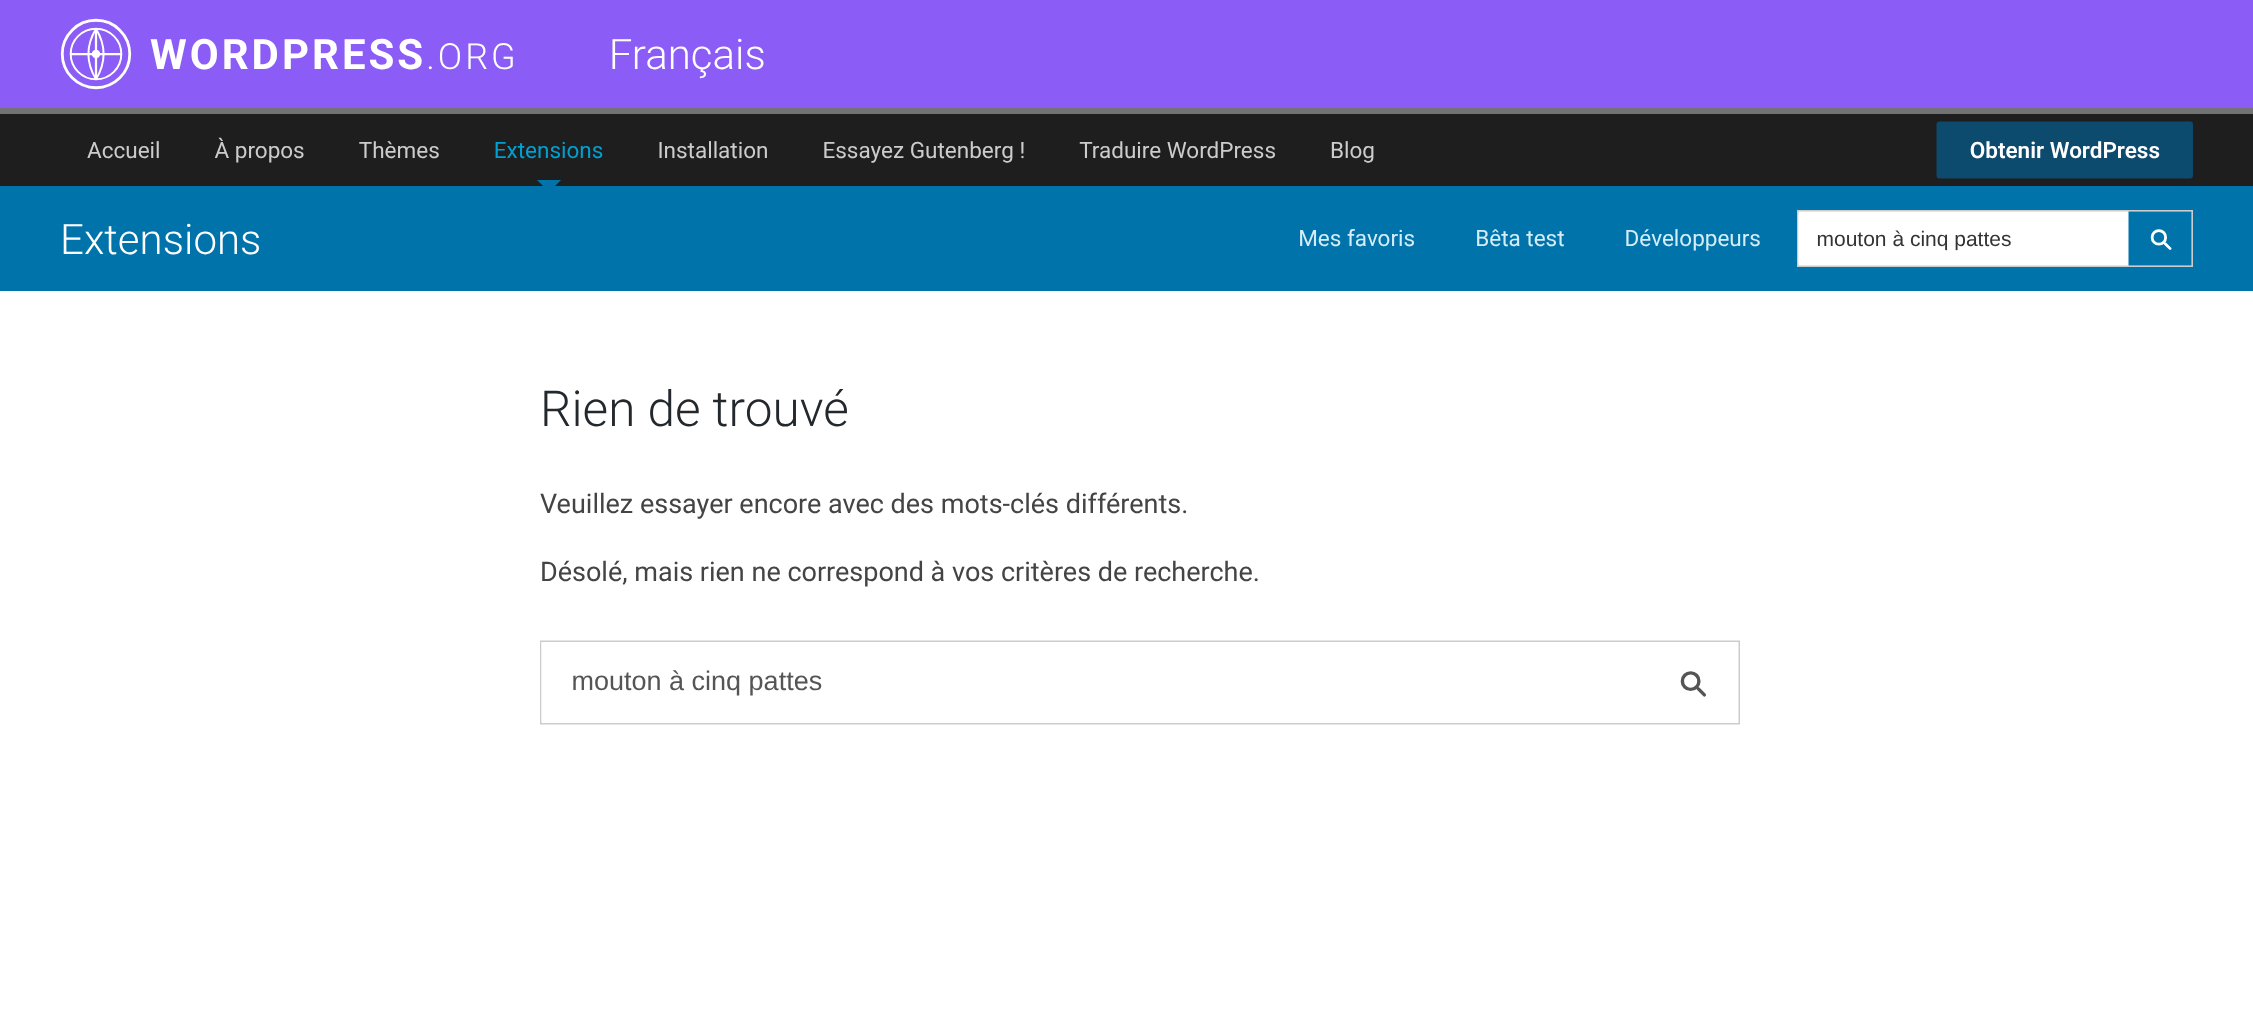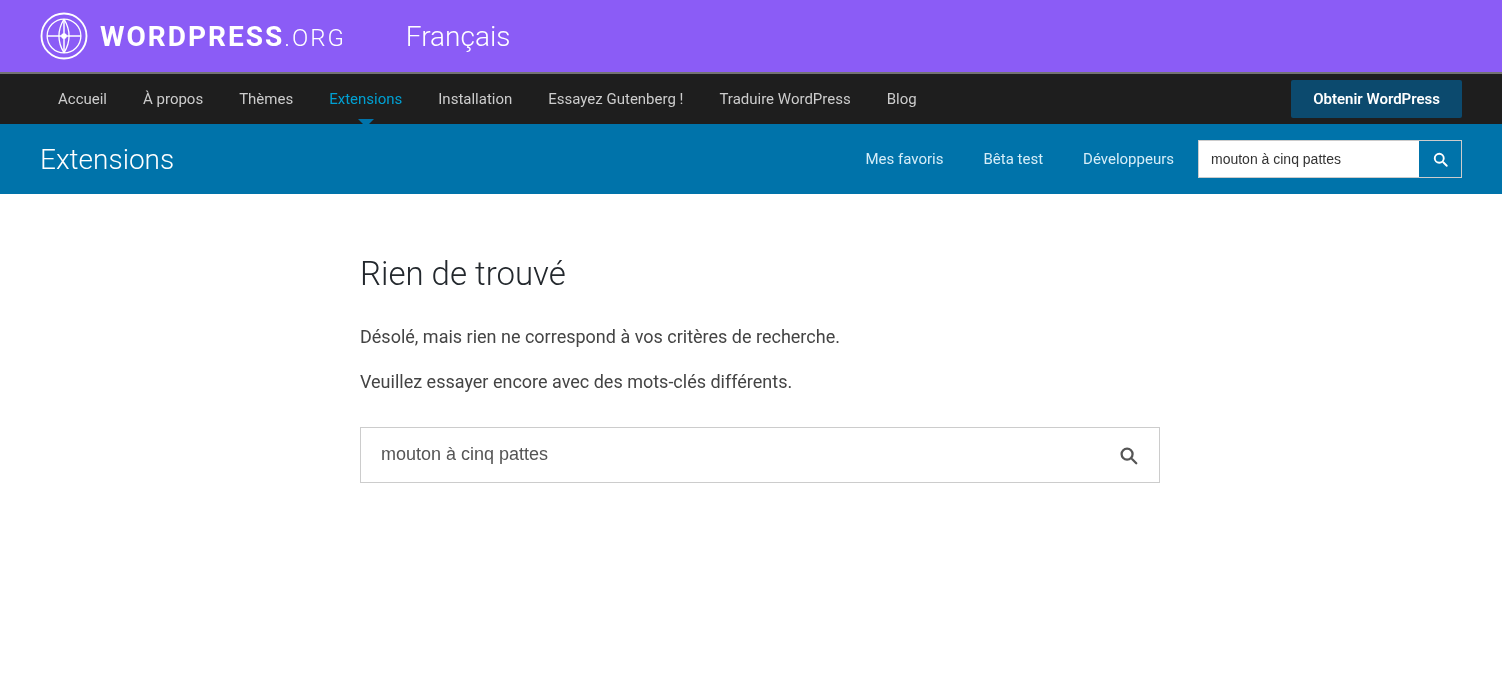--- a/index.html
+++ b/index.html
@@ -41,21 +41,21 @@
     .lang-label {
       color: #fff;
       font-size: 28px;
       font-weight: 300;
       margin-left: 48px;
     }
 
     
     .main-nav {
       background: #1e1e1e;
-      border-top: 2px solid #737373;
+      border-top: 4px solid #737373;
       padding: 0 40px;
       display: flex;
       align-items: center;
       height: 52px;
     }
     .nav-links {
       display: flex;
       align-items: center;
       gap: 0;
       flex: 1;
@@ -249,22 +249,22 @@
     <button class="search-btn">
       <svg class="search-icon-svg" viewBox="0 0 24 24" xmlns="http://www.w3.org/2000/svg">
         <path d="M21 21l-4.35-4.35M17 11A6 6 0 1 1 5 11a6 6 0 0 1 12 0z" stroke="#fff" stroke-width="2.5" fill="none" stroke-linecap="round"></path>
       </svg>
     </button>
   </div>
 </div>
 
 <div class="main-content">
   <h1 class="not-found-title">Rien de trouvé</h1>
+  <p class="not-found-text">Veuillez essayer encore avec des mots-clés différents.</p>
   <p class="not-found-text">Désolé, mais rien ne correspond à vos critères de recherche.</p>
-  <p class="not-found-text">Veuillez essayer encore avec des mots-clés différents.</p>
   <div class="content-search-box">
     <input type="text" class="content-search-input" value="mouton à cinq pattes" style="">
     <button class="content-search-btn">
       <svg class="search-icon-svg" viewBox="0 0 24 24" xmlns="http://www.w3.org/2000/svg" style="width:22px;height:22px;">
         <path d="M21 21l-4.35-4.35M17 11A6 6 0 1 1 5 11a6 6 0 0 1 12 0z" stroke="#555" stroke-width="2.5" fill="none" stroke-linecap="round"></path>
       </svg>
     </button>
   </div>
 </div>
 

